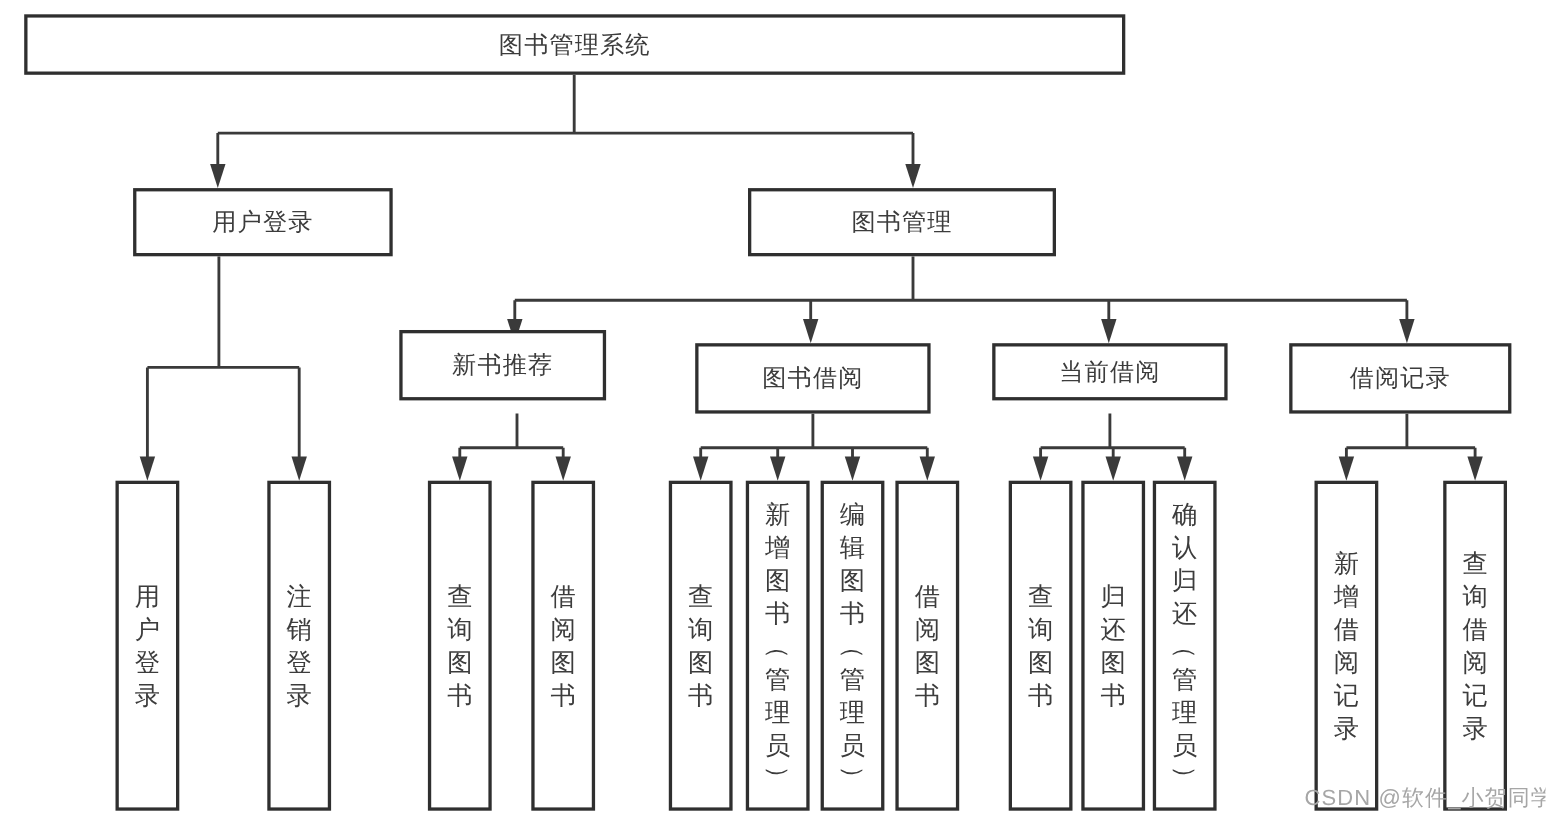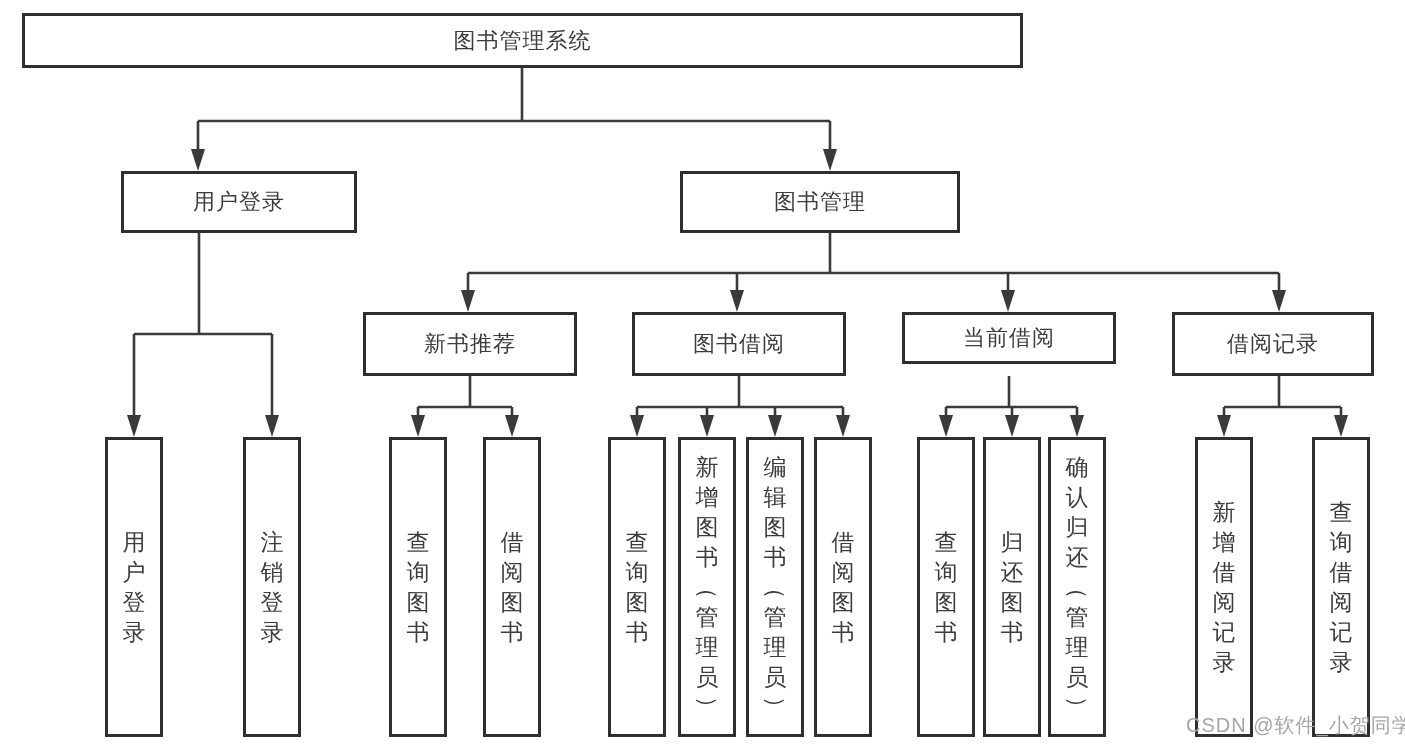--- a/index.html
+++ b/index.html
@@ -113,21 +113,21 @@
     <path class="cline" d="M1279,376 V407 M1224,407 H1341 M1224,407 V418 M1341,407 V418"></path>
     <path class="arrow" d="M1217,415 L1231,415 L1224,437 Z"></path>
     <path class="arrow" d="M1334,415 L1348,415 L1341,437 Z"></path>
   </svg>
 
   <div class="box hlabel" style="left:22px;top:13px;width:1001px;height:55px;">图书管理系统</div>
 
   <div class="box hlabel" style="left:81px;top:171px;width:236px;height:62px;margin-left:40px;">用户登录</div>
   <div class="box hlabel" style="left:680px;top:171px;width:280px;height:62px;">图书管理</div>
 
-  <div class="box hlabel" style="left:363px;top:312px;width:214px;height:64px;">新书推荐</div>
+  <div class="box hlabel" style="left:363px;top:300px;width:188px;height:64px;">新书推荐</div>
   <div class="box hlabel" style="left:632px;top:312px;width:214px;height:64px;">图书借阅</div>
   <div class="box hlabel" style="left:902px;top:312px;width:214px;height:52px;">当前借阅</div>
   <div class="box hlabel" style="left:1172px;top:312px;width:202px;height:64px;">借阅记录</div>
 
   <div class="box vtext" style="left:105px;top:437px;width:58px;height:300px;">
       <span>用</span>
       <span>户</span>
       <span>登</span>
       <span>录</span>
     </div>

